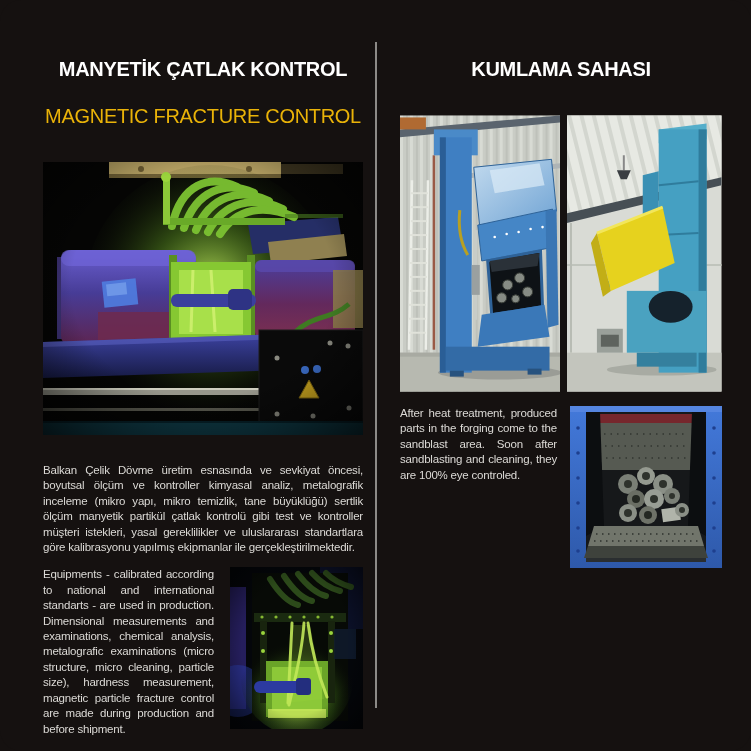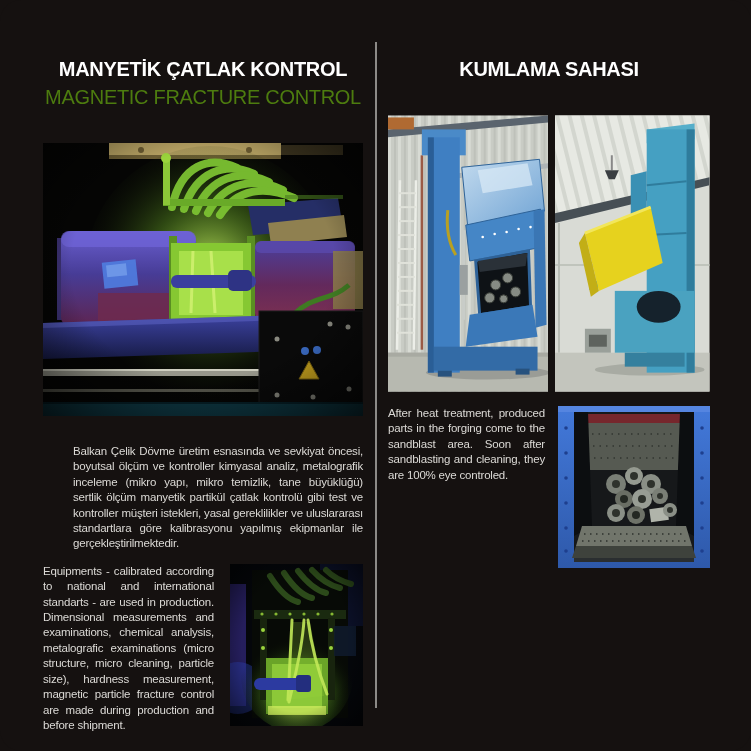--- a/index.html
+++ b/index.html
@@ -6,37 +6,37 @@
   .page{
     position:relative;width:751px;height:751px;overflow:hidden;
     background:#151110;
     font-family:"Liberation Sans", sans-serif;
     border-radius:21px;
     -webkit-font-smoothing:antialiased;
   }
   .divider{position:absolute;left:375px;top:42px;width:2px;height:666px;background:#8c8a87;}
   .col{position:absolute;top:57px;}
   .col-left{left:43px;width:320px;}
-  .col-right{left:388px;width:322px;}
+  .col-right{left:400px;width:322px;}
   .title-tr{
     font-size:20px;font-weight:bold;color:#ffffff;text-align:center;
     line-height:24px;letter-spacing:-0.3px;white-space:nowrap;
   }
   .title-en{
-    font-size:20px;font-weight:normal;color:#4d7c0f;text-align:center;
-    line-height:24px;letter-spacing:-0.3px;margin-top:4px;white-space:nowrap;
+    font-size:20px;font-weight:normal;color:#eab308;text-align:center;
+    line-height:24px;letter-spacing:-0.3px;margin-top:23px;white-space:nowrap;
   }
   .photo{display:block;}
   .photo-main{margin-top:34px;}
   .photos-row{margin-top:34px;display:flex;gap:7px;}
   .body-text{
     font-size:11.5px;line-height:15.4px;color:#dcdad6;
     text-align:justify;letter-spacing:-0.2px;
   }
-  .para-tr-left{margin-top:28px;margin-left:30px;}
+  .para-tr-left{margin-top:28px;}
   .para-tr-right{margin-top:26px;}
   .block-en{display:flex;margin-top:12px;}
   .block-en-left{gap:16px;}
   .block-en-left .body-text{width:185px;}
   .block-en-right{gap:13px;margin-top:14px;}
   .block-en-right .body-text{width:157px;}
   .block-photo{flex-shrink:0;}
 </style>
 </head>
 <body>

